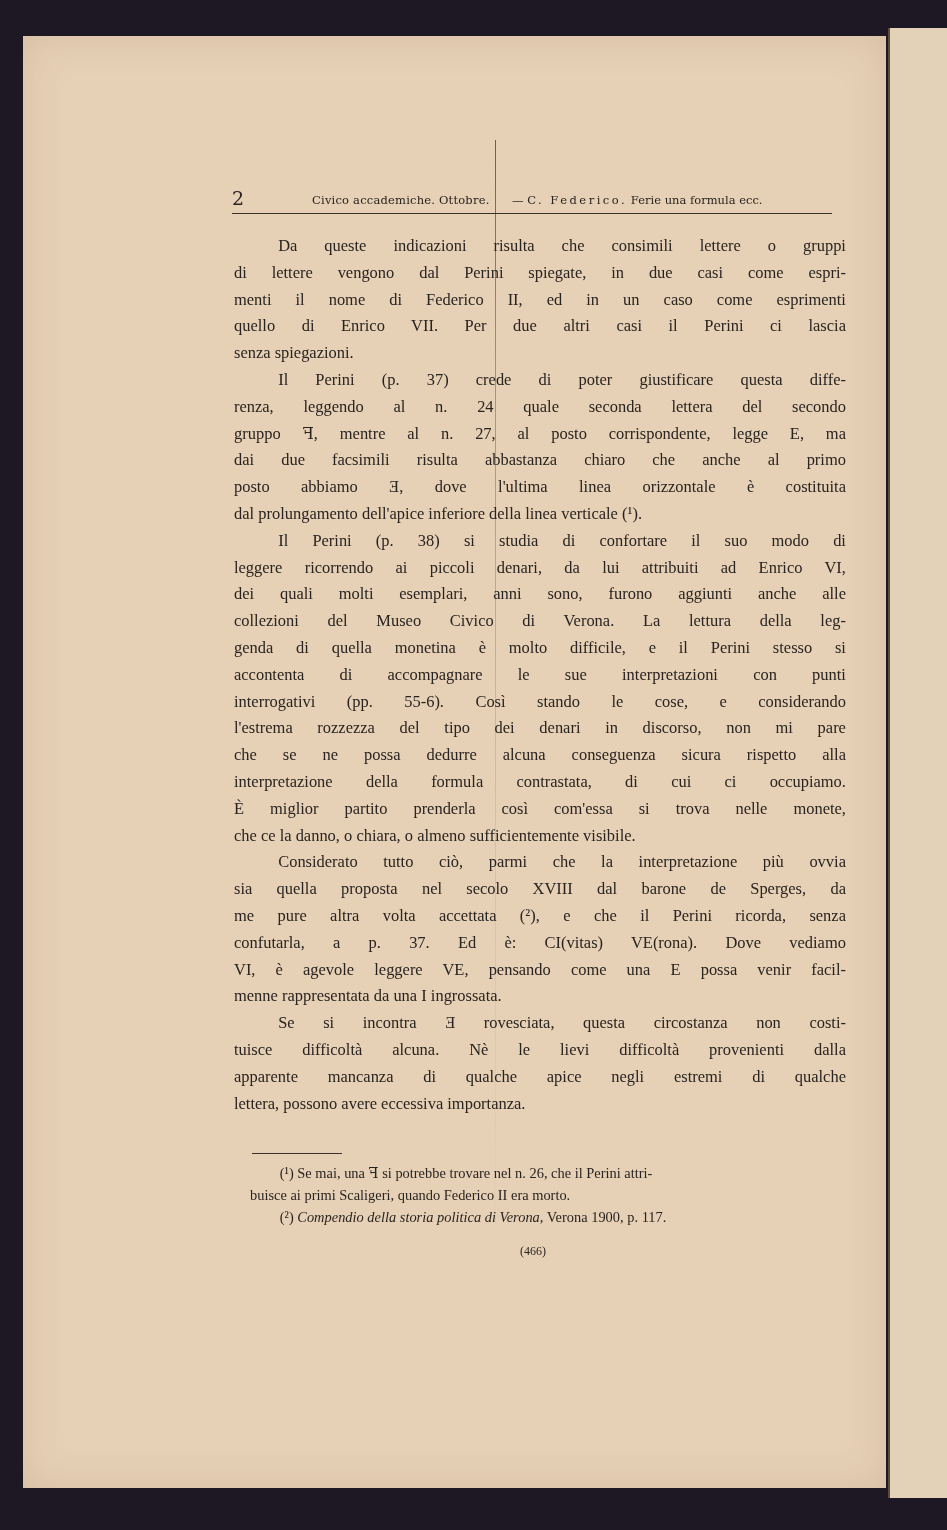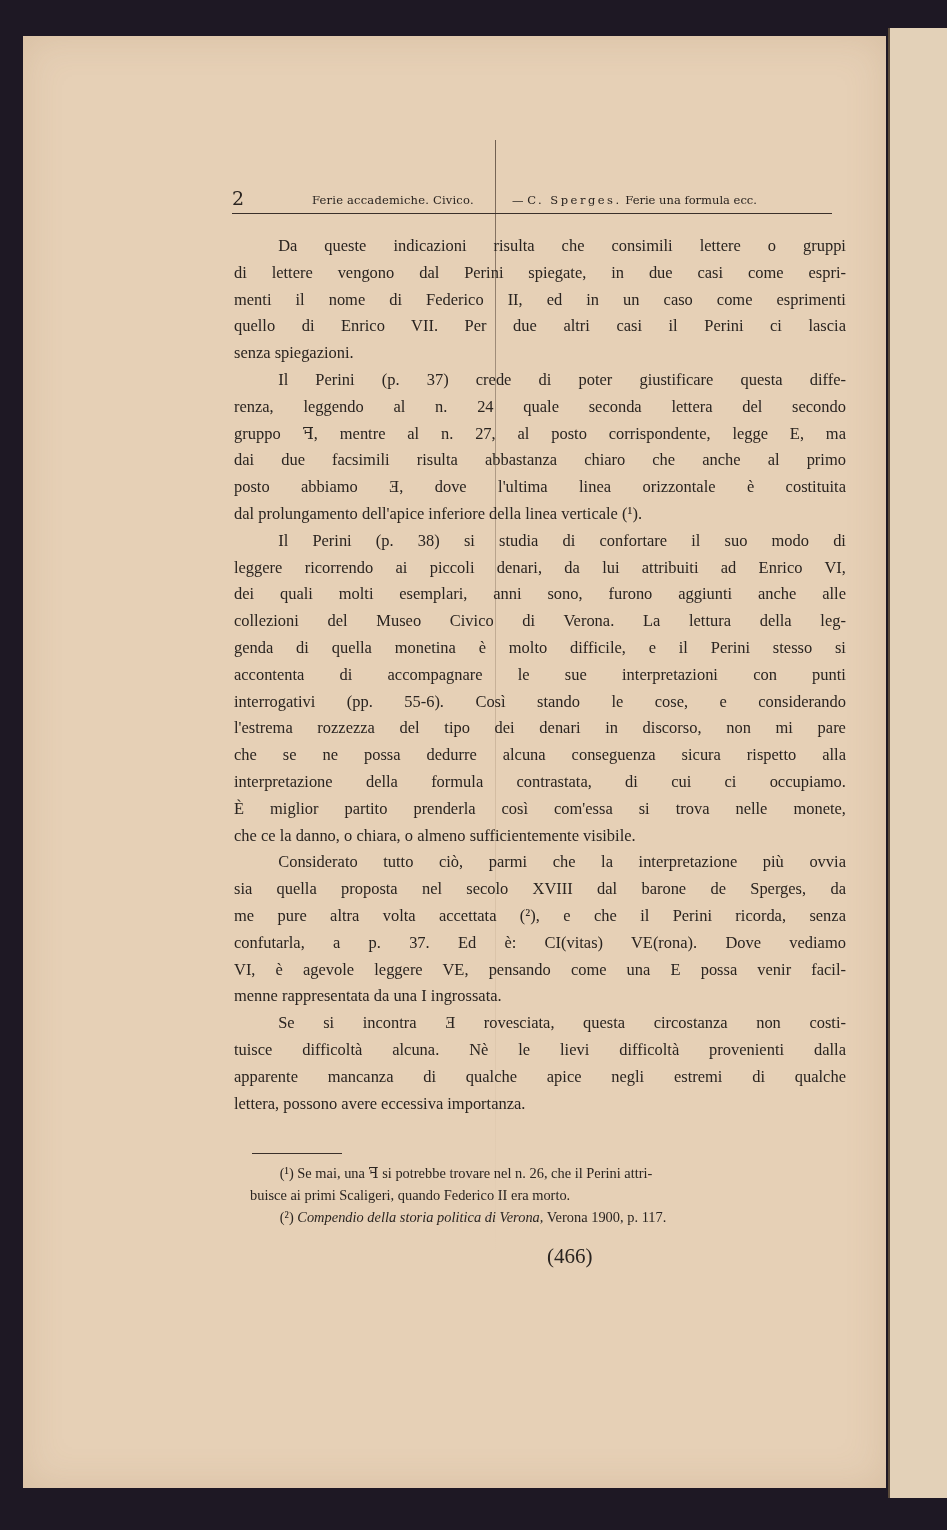--- a/index.html
+++ b/index.html
@@ -50,35 +50,35 @@
   .footnotes {
     position: absolute; left: 250px; top: 1162px; width: 640px;
     font-family: "Liberation Serif", "DejaVu Serif", serif;
     font-size: 15.5px; line-height: 22px;
     transform: scaleX(0.93); transform-origin: left top;
   }
   .footnotes .line { display: block; white-space: nowrap; }
   .footnotes .line.indent { padding-left: 32px; }
   .footnotes i { font-style: italic; }
   .folio {
-    position: absolute; left: 547px; top: 1244px;
-    font-family: "Liberation Serif", serif; font-size: 21px;
+    position: absolute; left: 520px; top: 1244px;
+    font-family: "Liberation Serif", serif; font-size: 12px;
   }
 </style>
 </head>
 <body>
 
 <div class="page"></div>
 <div class="page2"></div>
 <div class="fold"></div>
 
 <div class="header">
   <span class="pagenum">2</span>
-  <span class="running-left">Ferie accademiche. Civico.</span>
-  <span class="running-right"><span>—</span> <span class="author">C. Sperges.</span> <span>Ferie una formula ecc.</span></span>
+  <span class="running-left">Civico accademiche. Ottobre.</span>
+  <span class="running-right"><span>—</span> <span class="author">C. Federico.</span> <span>Ferie una formula ecc.</span></span>
 </div>
 <div class="rule-top"></div>
 
 <div class="body-text" id="body">
     <div>
       <span class="line indent">Da queste indicazioni risulta che consimili lettere o gruppi</span>
       <span class="line">di lettere vengono dal Perini spiegate, in due casi come espri-</span>
       <span class="line">menti il nome di Federico II, ed in un caso come esprimenti</span>
       <span class="line">quello di Enrico VII. Per due altri casi il Perini ci lascia</span>
       <span class="line last">senza spiegazioni.</span>

